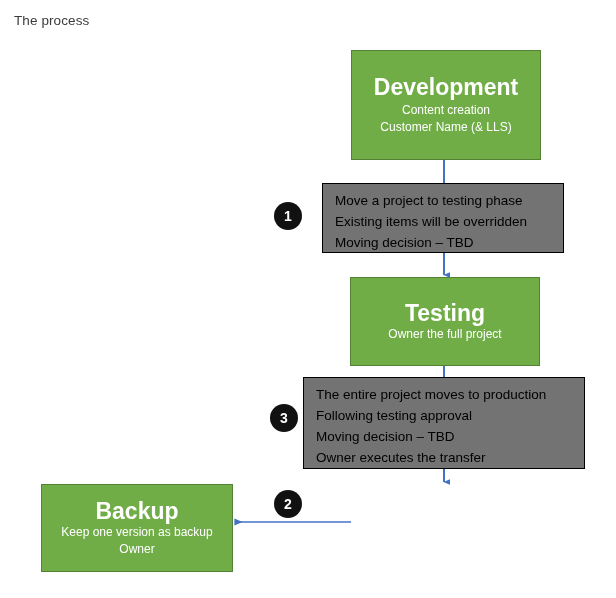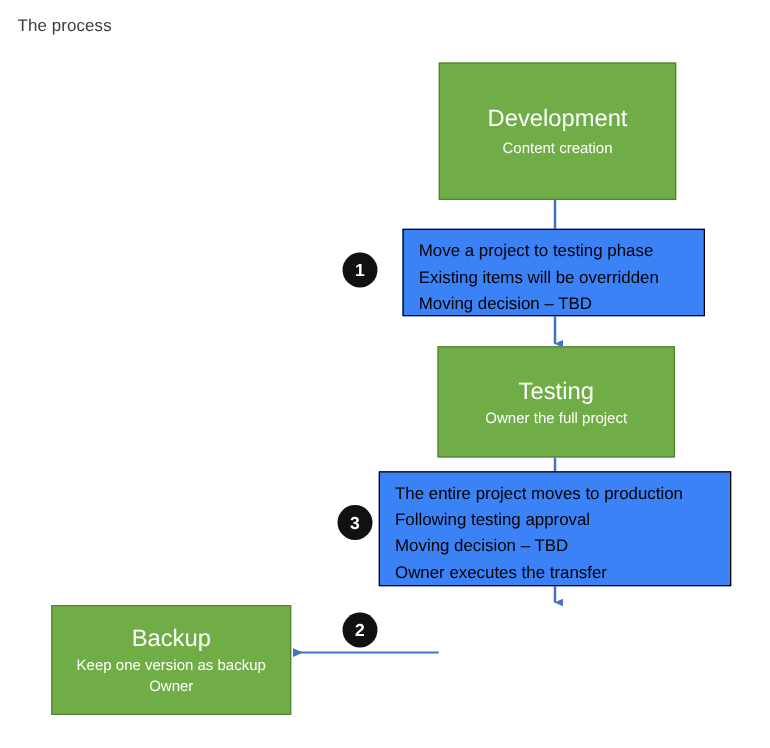--- a/index.html
+++ b/index.html
@@ -45,44 +45,44 @@
     border: 1px solid #548235;
     color: #ffffff;
     text-align: center;
     display: flex;
     flex-direction: column;
     align-items: center;
     justify-content: center;
     padding: 2px 4px;
   }
   .proc-title {
-    font-size: 19px;
+    font-size: 23px;
     line-height: 25px;
-    font-weight: 400;
+    font-weight: 700;
     white-space: nowrap;
   }
   .proc-line {
     font-size: 12px;
     line-height: 17px;
     font-weight: normal;
     white-space: nowrap;
   }
 
   #box-development { left: 351px; top: 50px;  width: 190px; height: 110px; }
   #box-testing     { left: 350px; top: 277px; width: 190px; height: 89px;  }
   #box-production  { left: 351px; top: 484px; width: 190px; height: 88px;  }
   #box-backup      { left: 41px;  top: 484px; width: 192px; height: 88px;  }
 
   #box-development .proc-title { padding-bottom: 2px; }
 
   
   .note-box {
     position: absolute;
     box-sizing: border-box;
-    background: #3b82f6;
+    background: #737373;
     border: 1px solid #000000;
     padding: 6px 10px 7px 12px;
     text-align: left;
     z-index: 3;
   }
   .note-line {
     font-size: 13.5px;
     line-height: 21px;
     color: #000000;
     white-space: nowrap;
@@ -142,20 +142,21 @@
     <line x1="444" y1="366" x2="444" y2="377" stroke="#4472c4" stroke-width="2"></line>
 
     <line x1="444" y1="469" x2="444" y2="482" stroke="#4472c4" stroke-width="2" marker-end="url(#arrow-down)"></line>
 
     <line x1="351" y1="522" x2="235" y2="522" stroke="#4472c4" stroke-width="1.6" marker-end="url(#arrow-left)"></line>
   </svg>
 
   <div class="proc-box" id="box-development">
     <div class="proc-title">Development</div>
     <div class="proc-line">Content creation</div>
+    <div class="proc-line">Customer Name (&amp; LLS)</div>
   </div>
 
   <div class="proc-box" id="box-testing">
     <div class="proc-title">Testing</div>
     <div class="proc-line">Owner the full project</div>
   </div>
 
 
   <div class="proc-box" id="box-backup">
     <div class="proc-title">Backup</div>

